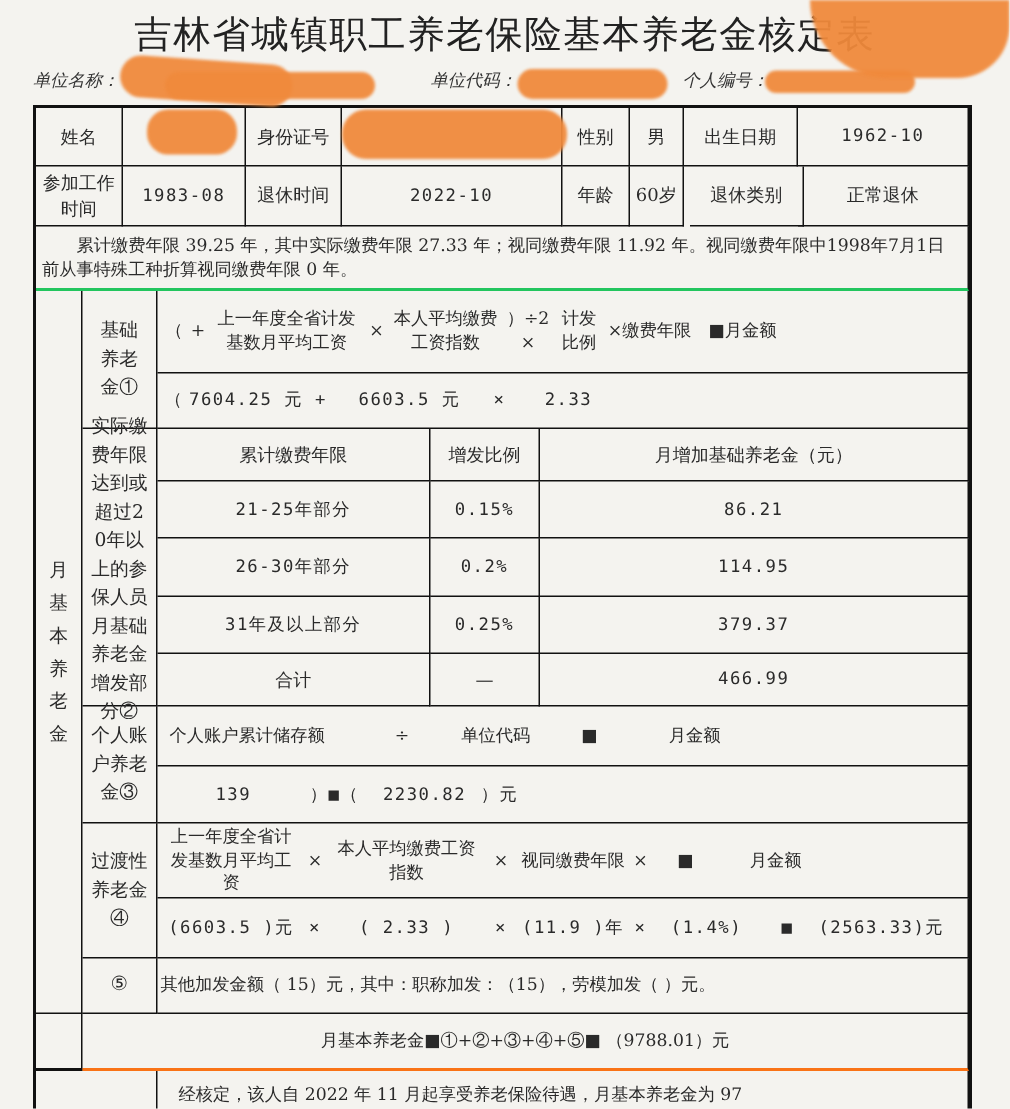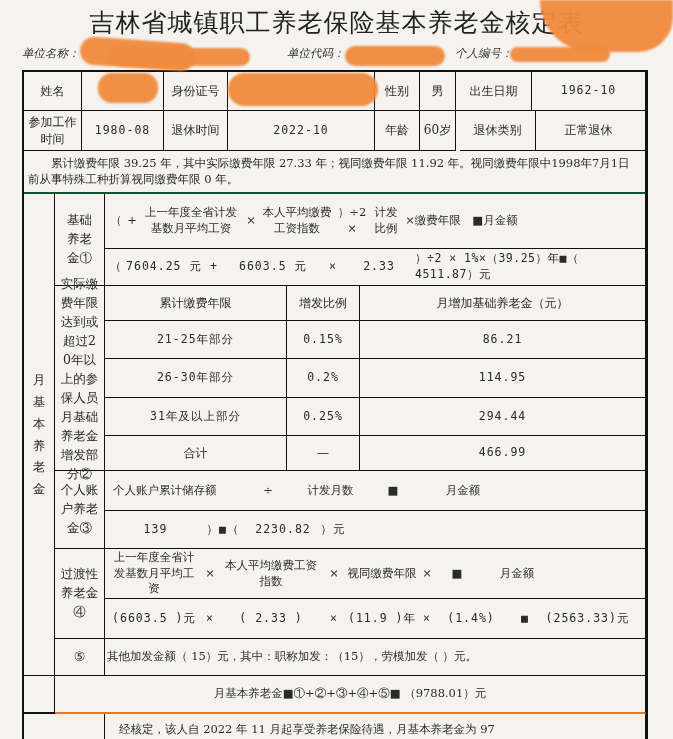--- a/index.html
+++ b/index.html
@@ -17,21 +17,21 @@
   }
   .meta { top: 46px; font-size: 11.5px; color: #333; font-style: italic; }
   .cell {
     position: absolute; box-sizing: border-box;
     display: flex; align-items: center; justify-content: center;
     text-align: center; font-size: 12px; line-height: 1.35;
     border-right: 1px solid #111; border-bottom: 1px solid #111;
   }
   .num { font-family: "DejaVu Sans Mono", "Liberation Mono", monospace; font-size: 11.5px; letter-spacing: 1px; }
   .left { justify-content: flex-start; text-align: left; padding-left: 8px; }
-  .thick-b { border-bottom: 2px solid #14532d; }
+  .thick-b { border-bottom: 2px solid #22c55e; }
   .table-frame {
     left: 22px; top: 70px; width: 626px; height: 680px;
     border: 2px solid #111; pointer-events: none;
   }
   .vert { writing-mode: horizontal-tb; display: flex; flex-direction: column; align-items: center; justify-content: center; }
   .redact {
     position: absolute; background: #f08a3c; border-radius: 14px;
     filter: blur(1px); opacity: 0.95;
   }
   .row-flex { display: flex; align-items: center; width: 100%; height: 100%; }
@@ -51,21 +51,21 @@
 <div class="cell" style="left:24px;top:72px;width:58px;height:39px;">姓名</div>
 <div class="cell" style="left:82px;top:72px;width:82px;height:39px;"></div>
 <div class="cell" style="left:164px;top:72px;width:64px;height:39px;">身份证号</div>
 <div class="cell" style="left:228px;top:72px;width:147px;height:39px;"></div>
 <div class="cell" style="left:375px;top:72px;width:45px;height:39px;">性别</div>
 <div class="cell" style="left:420px;top:72px;width:36px;height:39px;">男</div>
 <div class="cell" style="left:456px;top:72px;width:76px;height:39px;">出生日期</div>
 <div class="cell num" style="left:532px;top:72px;width:114px;height:39px;">1962-10</div>
 
 <div class="cell" style="left:24px;top:111px;width:58px;height:40px;padding:0 3px;">参加工作时间</div>
-<div class="cell num" style="left:82px;top:111px;width:82px;height:40px;">1980-08</div>
+<div class="cell num" style="left:82px;top:111px;width:82px;height:40px;">1983-08</div>
 <div class="cell" style="left:164px;top:111px;width:64px;height:40px;">退休时间</div>
 <div class="cell num" style="left:228px;top:111px;width:147px;height:40px;">2022-10</div>
 <div class="cell" style="left:375px;top:111px;width:45px;height:40px;">年龄</div>
 <div class="cell" style="left:420px;top:111px;width:36px;height:40px;">60岁</div>
 <div class="cell" style="left:460px;top:111px;width:76px;height:40px;text-align:right;">退休类别</div>
 <div class="cell" style="left:532px;top:111px;width:114px;height:40px;">正常退休</div>
 
 <div class="cell left thick-b" style="left:24px;top:151px;width:622px;height:43px;font-size:11.5px;padding:2px 4px 2px 4px;text-indent:2em;align-items:center;text-align:left;justify-content:flex-start;">累计缴费年限 39.25 年，其中实际缴费年限 27.33 年；视同缴费年限 11.92 年。视同缴费年限中1998年7月1日前从事特殊工种折算视同缴费年限 0 年。</div>
 
 <div class="cell vert" style="left:24px;top:194px;width:31px;height:482px;font-size:12.5px;line-height:1.75;padding:0 8px;word-break:break-all;">月基本养老金</div>
@@ -86,52 +86,51 @@
   </div>
 </div>
 <div class="cell" style="left:105px;top:249px;width:541px;height:37px;font-size:11.5px;padding:0 4px;">
   <div class="row-flex num">
     <span style="width:14px;">（</span>
     <span style="width:82px;">7604.25 元</span>
     <span style="width:18px;">+</span>
     <span style="width:100px;">6603.5 元</span>
     <span style="width:20px;">×</span>
     <span style="width:72px;">2.33</span>
-    <span style="flex:1;text-align:left;letter-spacing:0.5px;">）÷2 × 1%×（39.25）年■（ 4511.87）元</span>
   </div>
 </div>
 
 <div class="cell" style="left:55px;top:286px;width:50px;height:185px;font-size:12.5px;line-height:1.52;padding:0 5px;word-break:break-all;">实际缴费年限达到或超过20年以上的参保人员月基础养老金增发部分②</div>
 
 <div class="cell" style="left:105px;top:286px;width:182px;height:35px;">累计缴费年限</div>
 <div class="cell" style="left:287px;top:286px;width:73px;height:35px;">增发比例</div>
 <div class="cell" style="left:360px;top:286px;width:286px;height:35px;">月增加基础养老金（元）</div>
 
 <div class="cell num" style="left:105px;top:321px;width:182px;height:38px;">21-25年部分</div>
 <div class="cell num" style="left:287px;top:321px;width:73px;height:38px;">0.15%</div>
 <div class="cell num" style="left:360px;top:321px;width:286px;height:38px;">86.21</div>
 
 <div class="cell num" style="left:105px;top:359px;width:182px;height:39px;">26-30年部分</div>
 <div class="cell num" style="left:287px;top:359px;width:73px;height:39px;">0.2%</div>
 <div class="cell num" style="left:360px;top:359px;width:286px;height:39px;">114.95</div>
 
 <div class="cell num" style="left:105px;top:398px;width:182px;height:38px;">31年及以上部分</div>
 <div class="cell num" style="left:287px;top:398px;width:73px;height:38px;">0.25%</div>
-<div class="cell num" style="left:360px;top:398px;width:286px;height:38px;">294.44</div>
+<div class="cell num" style="left:360px;top:398px;width:286px;height:38px;">379.37</div>
 
 <div class="cell" style="left:105px;top:436px;width:182px;height:35px;">合计</div>
 <div class="cell" style="left:287px;top:436px;width:73px;height:35px;">—</div>
 <div class="cell num" style="left:360px;top:436px;width:286px;height:35px;">466.99</div>
 
 <div class="cell" style="left:55px;top:471px;width:50px;height:78px;font-size:12.5px;line-height:1.5;padding:0 5px;word-break:break-all;">个人账户养老金③</div>
 <div class="cell" style="left:105px;top:471px;width:541px;height:40px;font-size:11.5px;padding:0 8px;">
   <div class="row-flex">
     <span style="width:125px;text-align:left;">个人账户累计储存额</span>
     <span style="width:60px;">÷</span>
-    <span style="width:65px;">计发月数</span>
+    <span style="width:65px;">单位代码</span>
     <span style="width:60px;">■</span>
     <span style="width:80px;">月金额</span>
   </div>
 </div>
 <div class="cell" style="left:105px;top:511px;width:541px;height:38px;font-size:11.5px;padding:0 8px;">
   <div class="row-flex num">
     <span style="width:85px;">139</span>
     <span style="width:50px;">）■（</span>
     <span style="width:70px;">2230.82</span>
     <span style="width:30px;">）元</span>

